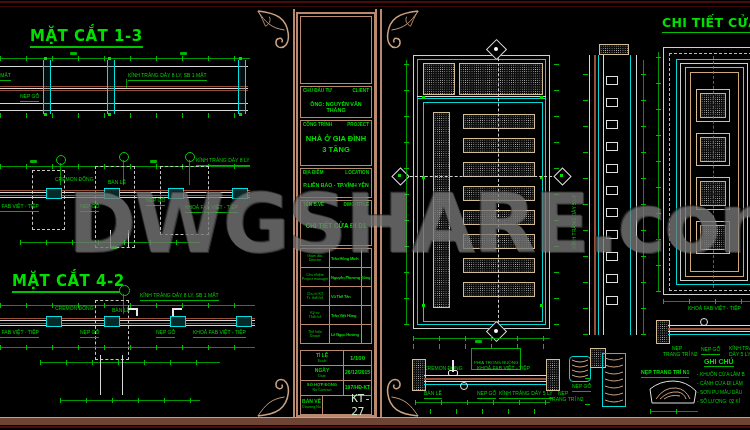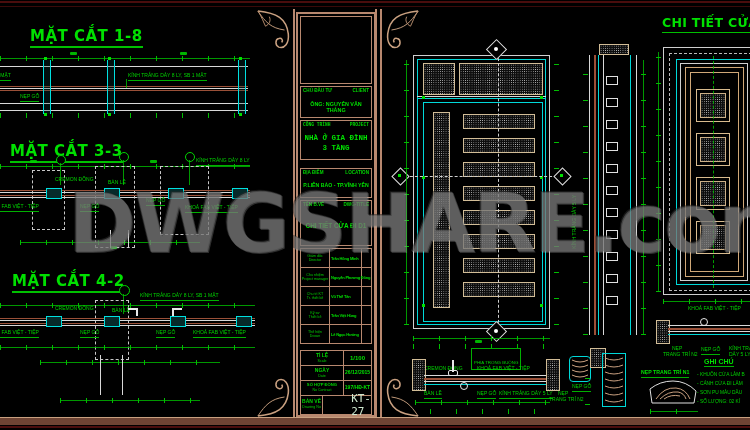--- a/index.html
+++ b/index.html
@@ -85,21 +85,21 @@
         <path d="M2 2 C10 14 16 20 30 22" fill="none" stroke="#c9a080" stroke-width="1"></path>
       </svg>
   </div>
   <div class="abs" style="left:382px;top:376px;transform:scaleY(-1);">
     <svg width="38" height="42" viewBox="0 0 40 44">
         <path d="M38 2 C18 4 8 10 6 26 C5 36 10 42 16 40 C20 38 20 32 16 31 C13 30 11 33 13 35" fill="none" stroke="#c9a080" stroke-width="1.6"></path>
         <path d="M38 2 C30 14 24 20 10 22" fill="none" stroke="#c9a080" stroke-width="1"></path>
       </svg>
   </div>
 
-  <div class="abs h1" style="left:30px;top:27px;">MẶT CẮT 1-8</div>
+  <div class="abs h1" style="left:30px;top:27px;">MẶT CẮT 1-3</div>
 
   <div class="abs tkh" style="left:0;top:56px;width:250px;"></div>
   <div class="abs gl" style="left:0;top:58px;width:250px;"></div>
   <div class="abs nb" style="left:70px;top:52px;"></div>
   <div class="abs nb" style="left:180px;top:52px;"></div>
   <div class="abs wl" style="left:0;top:66px;width:248px;"></div>
   <div class="abs bl" style="left:0;top:86px;width:248px;"></div>
   <div class="abs wl" style="left:0;top:88px;width:248px;"></div>
   <div class="abs bl" style="left:0;top:90px;width:248px;"></div>
   <div class="abs wl" style="left:0;top:103px;width:248px;"></div>
@@ -114,21 +114,20 @@
   <div class="abs node" style="left:239px;top:57px;"></div>
   <div class="abs node" style="left:44px;top:113px;"></div>
   <div class="abs node" style="left:108px;top:113px;"></div>
   <div class="abs node" style="left:239px;top:113px;"></div>
 
   <div class="abs g ul" style="left:128px;top:73px;">KÍNH TRẮNG DÀY 8 LY, SB 1 MẶT</div>
   <div class="abs glv" style="left:126px;top:79px;height:9px;"></div>
   <div class="abs g ul" style="left:20px;top:94px;">NẸP GỖ</div>
   <div class="abs g ul" style="left:-12px;top:73px;">SB 1 MẶT</div>
 
-  <div class="abs h1" style="left:10px;top:142px;">MẶT CẮT 3-3</div>
 
   <div class="abs tkh" style="left:0;top:164px;width:250px;"></div>
   <div class="abs gl" style="left:0;top:166px;width:250px;"></div>
   <div class="abs nb" style="left:30px;top:160px;"></div>
   <div class="abs nb" style="left:150px;top:160px;"></div>
 
   <div class="abs gc" style="left:56px;top:155px;width:8px;height:8px;"></div>
   <div class="abs gc" style="left:119px;top:152px;width:8px;height:8px;"></div>
   <div class="abs gc" style="left:185px;top:152px;width:8px;height:8px;"></div>
   <div class="abs glv" style="left:60px;top:163px;height:22px;"></div>
@@ -209,21 +208,21 @@
     <div class="tb-cell" style="position:absolute;left:2px;top:2px;width:72px;height:68px;"></div>
 
     <div class="tb-cell" style="position:absolute;left:2px;top:72px;width:72px;height:32px;">
       <div class="tb-hdr">
           <span>CHỦ ĐẦU TƯ</span>
           <span>CLIENT</span>
         </div>
       <div class="tb-val" style="font-size:5.4px;margin-top:7px;">ÔNG: NGUYỄN VĂN THẮNG</div>
     </div>
 
-    <div class="tb-cell" style="position:absolute;left:2px;top:106px;width:72px;height:40px;font-family:Liberation Mono, monospace;">
+    <div class="tb-cell" style="position:absolute;left:2px;top:106px;width:72px;height:46px;">
       <div class="tb-hdr">
           <span>CÔNG TRÌNH</span>
           <span>PROJECT</span>
         </div>
       <div class="tb-val" style="font-size:7.5px;margin-top:6px;">NHÀ Ở GIA ĐÌNH</div>
       <div class="tb-val" style="font-size:7.5px;margin-top:2px;text-align:center;">3 TẦNG</div>
     </div>
 
     <div class="tb-cell" style="position:absolute;left:2px;top:154px;width:72px;height:30px;">
       <div class="tb-hdr">

